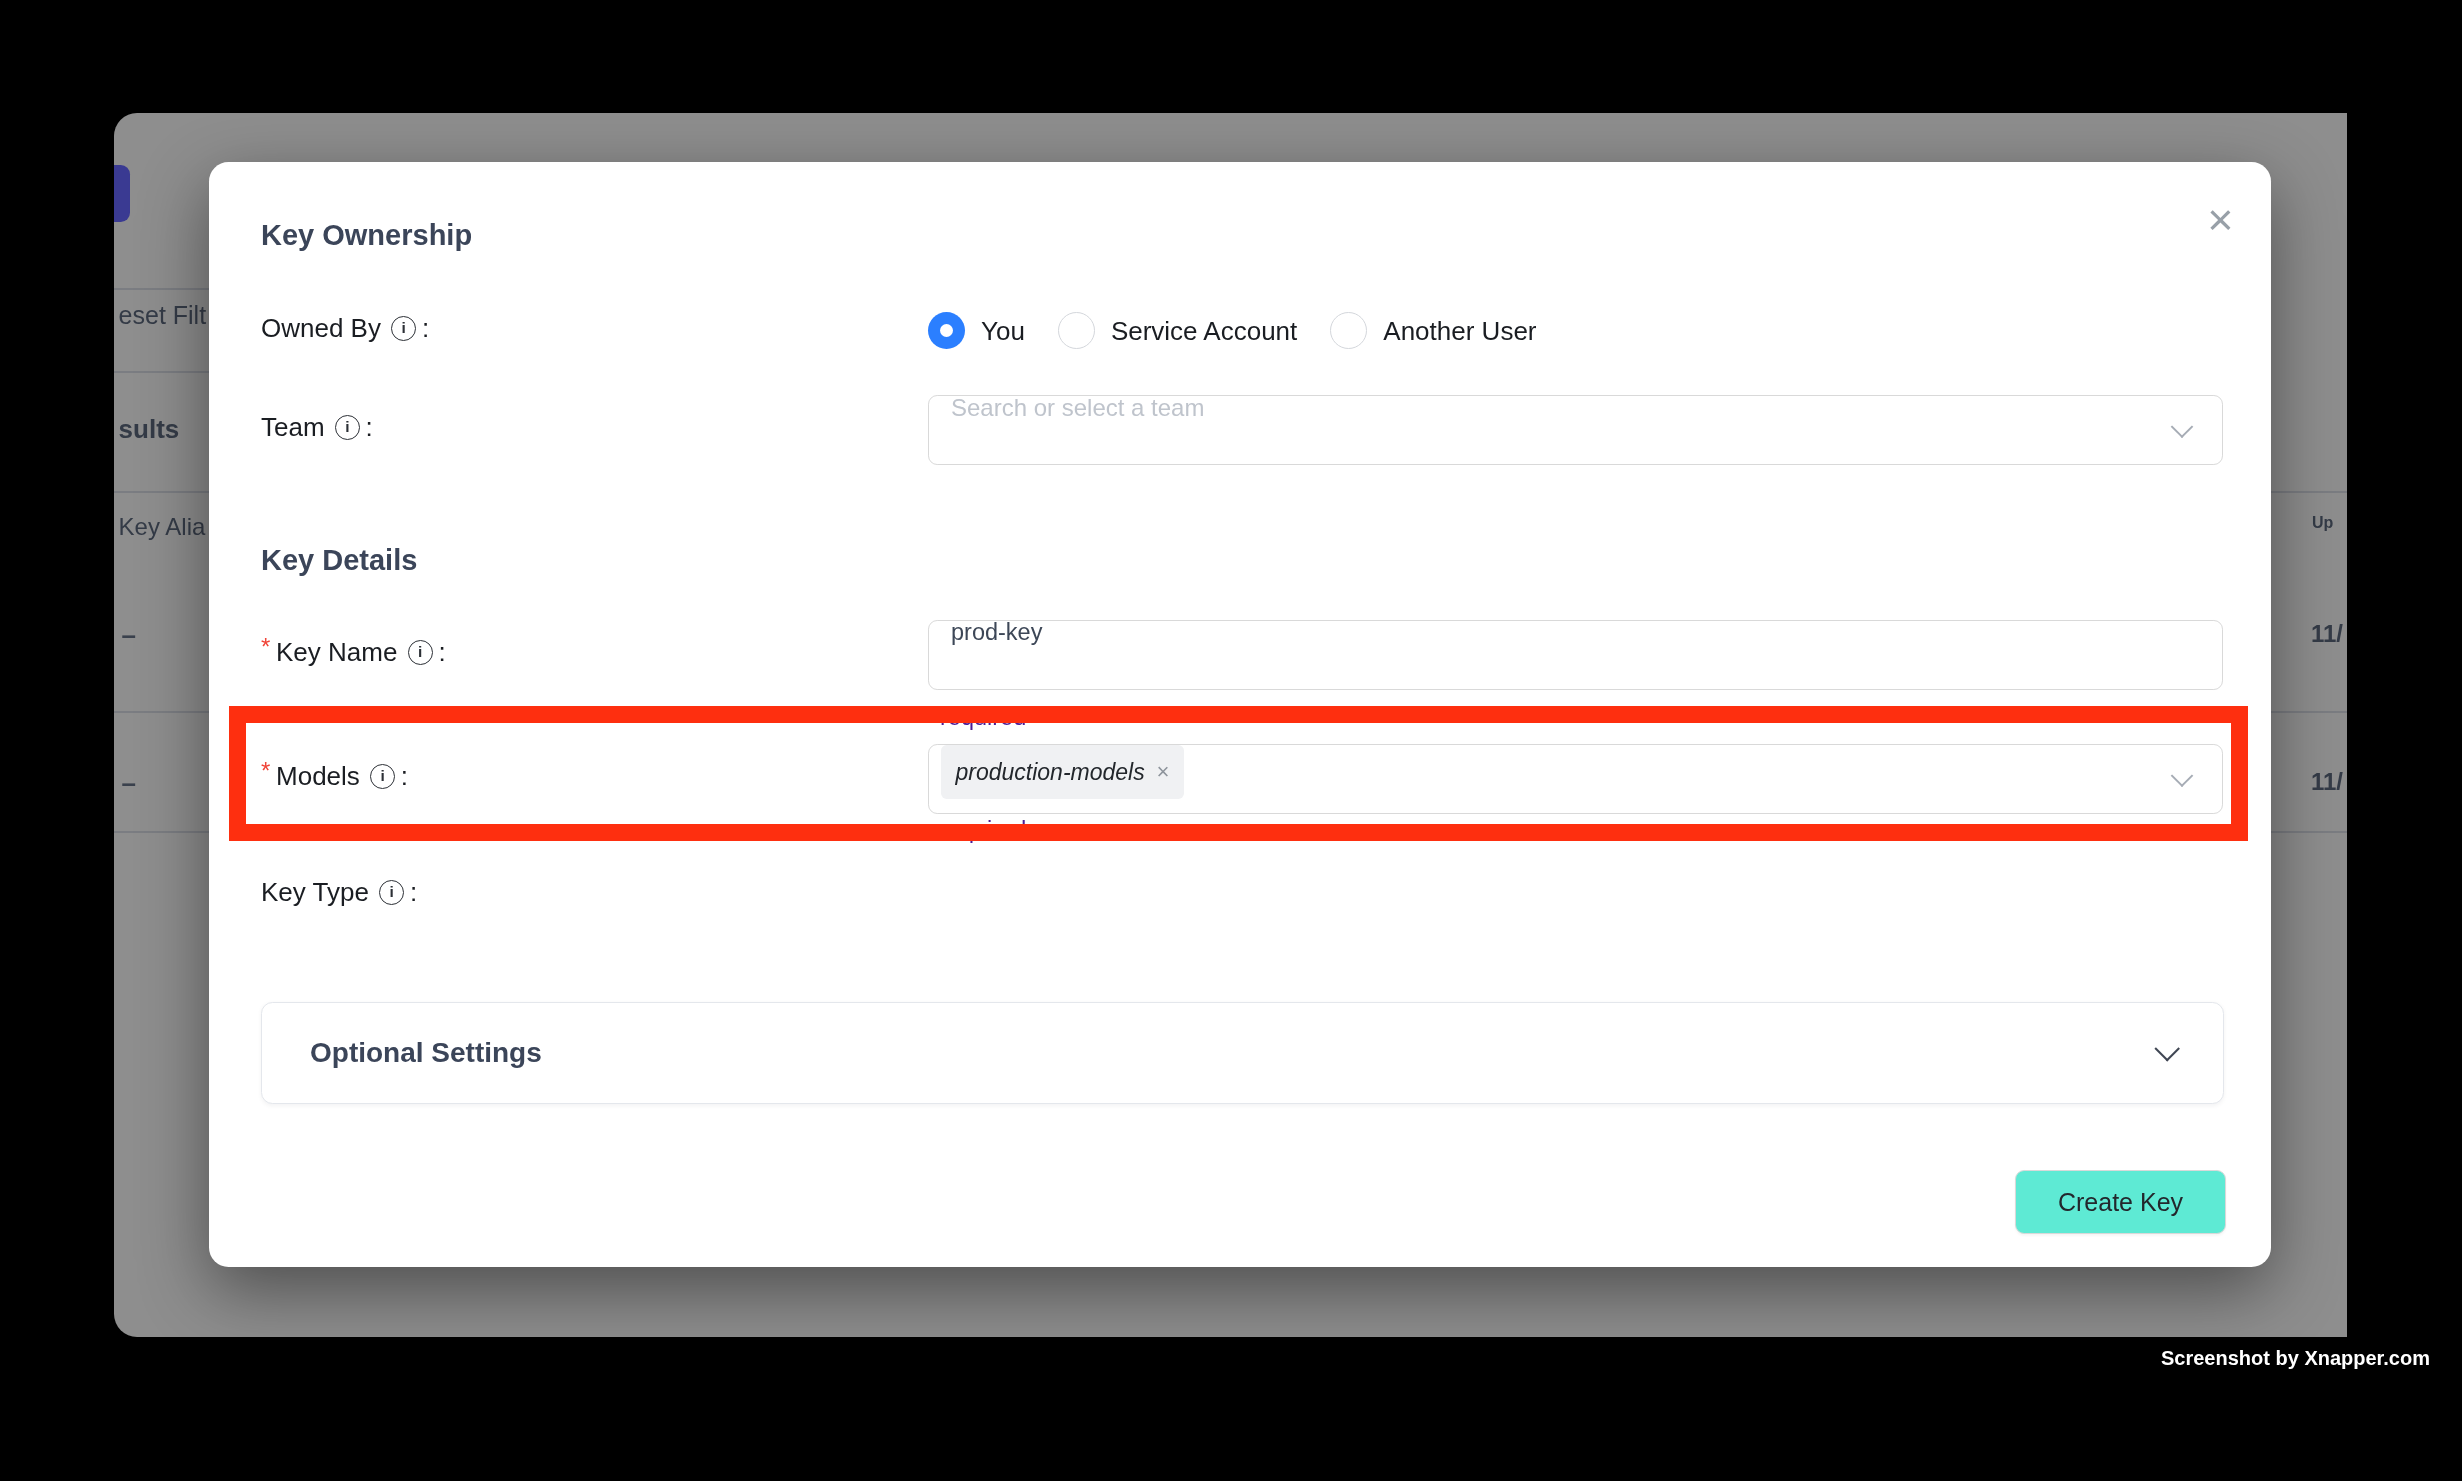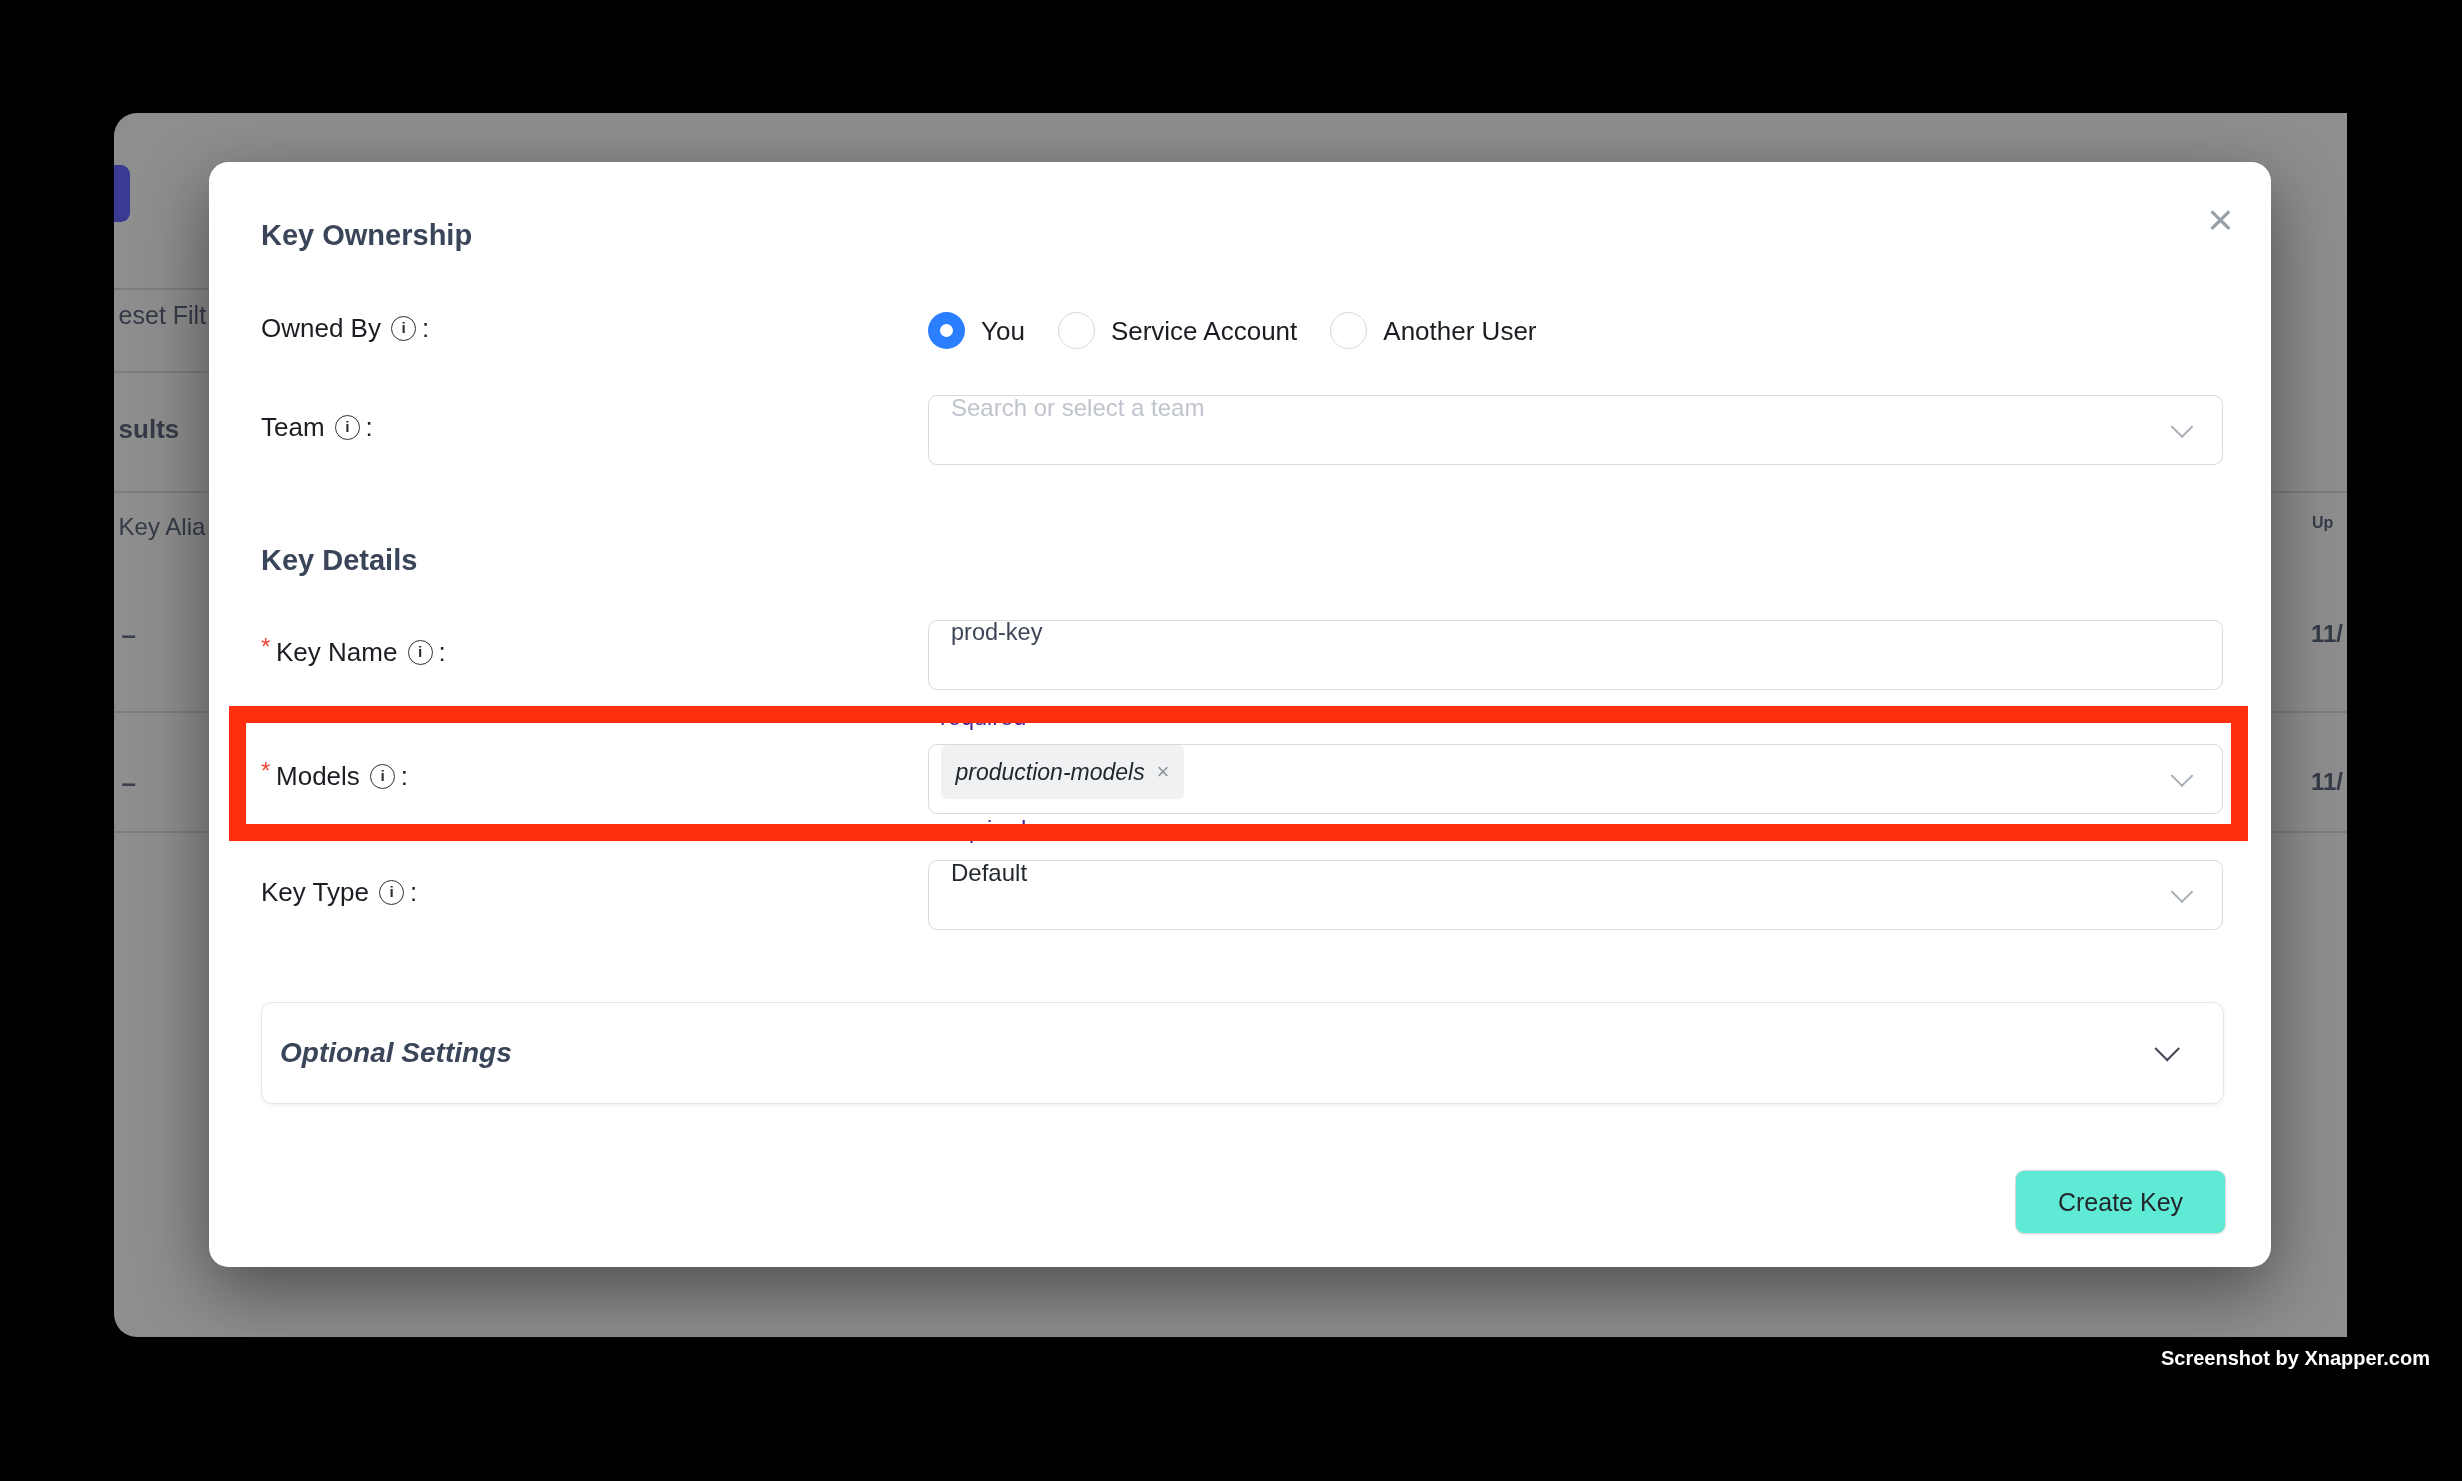--- a/index.html
+++ b/index.html
@@ -65,21 +65,21 @@
 
   
   .annotation-box { position:absolute; left:19.5px; top:544px; width:2019px; height:135px;
                     border:17px solid #fe2f0f; pointer-events:none; z-index:6; }
 
   
   .opt-panel { position:absolute; left:52px; top:840px; width:1963px; height:102px;
                border:1.1px solid #e4e7ec; border-radius:11.5px; background:#fff;
                box-shadow:0 1.7px 4.6px rgba(16,24,40,.05); display:flex; align-items:center;
                cursor:pointer; }
-  .opt-title { margin-left:18px; font-size:28px; font-weight:bold; color:#3b4559; line-height:1;font-style:italic; }
+  .opt-title { margin-left:48px; font-size:28px; font-weight:bold; color:#3b4559; line-height:1; }
   .opt-chevron { position:absolute; right:47px; top:50%; width:18.4px; height:18.4px;
                  border-right:2.9px solid #3f4653; border-bottom:2.9px solid #3f4653;
                  transform:translateY(-72%) rotate(45deg); }
 
   
   .create-btn { position:absolute; left:1806px; top:1008px; width:211px; height:64px;
                 background:#5eead4; border:1.1px solid #d9d9d9; border-radius:9.2px;
                 display:flex; align-items:center; justify-content:center;
                 font-size:25px; color:#23272c; cursor:pointer;
                 box-shadow:0 1.1px 2.3px rgba(0,0,0,.04); }
@@ -178,24 +178,20 @@
     </div>
     <div class="validation" style="top:655px">required</div>
 
     <div class="annotation-box"></div>
 
     <div class="field-label" style="top:717px">
       <span>Key Type</span>
       <span class="info-icon"></span>
       <span>:</span>
     </div>
-    <div class="control" style="top:698px">
-      <span class="pad value-dark">Default</span>
-      <span class="chevron"></span>
-    </div>
 
     <div class="opt-panel">
       <span class="opt-title">Optional Settings</span>
       <span class="opt-chevron"></span>
     </div>
 
     <div class="create-btn">Create Key</div>
   </div>
 
   <div class="watermark">Screenshot by Xnapper.com</div>

